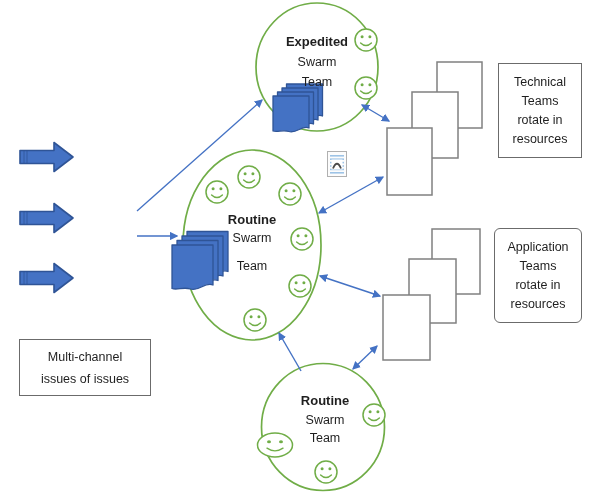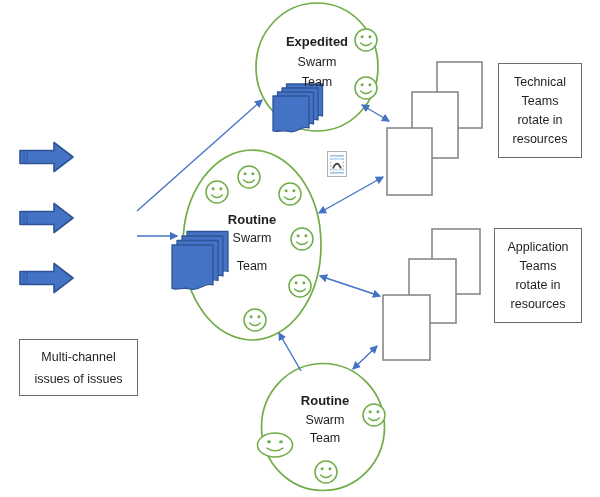--- a/index.html
+++ b/index.html
@@ -25,23 +25,23 @@
   
   .tbox{
     position:absolute;box-sizing:border-box;background:#fff;
     border:1.5px solid var(--box-border,#666);
     display:flex;flex-direction:column;align-items:center;justify-content:center;
     font-size:12.5px;
   }
   .tbox .ln{white-space:nowrap;}
   .box-acd{left:74px;top:141px;width:62px;height:169px;line-height:21px;}
   .box-acd .gap{margin-top:6px;}
-  .box-multi{left:19px;top:339px;width:119px;height:57px;line-height:22px;font-size:12.5px;}
+  .box-multi{left:19px;top:339px;width:132px;height:57px;line-height:22px;font-size:12.5px;}
   .box-tech{left:498px;top:63px;width:84px;height:95px;line-height:19px;}
-  .box-app{left:494px;top:228px;width:88px;height:95px;line-height:19px;}
+  .box-app{left:494px;top:228px;width:88px;height:95px;line-height:19px;border-radius:6px;}
 
   
   .team-label{position:absolute;width:120px;text-align:center;font-size:12.5px;}
   .team-label .ln{line-height:20px;white-space:nowrap;}
   .team-label .t-bold{font-weight:bold;font-size:13px;}
   .label-expedited{left:257px;top:32px;}
   .label-routine{left:192px;top:210px;}
   .label-routine .ln{line-height:19px;}
   .label-routine .gap{margin-top:9px;}
   .label-backlog{left:265px;top:392px;}

